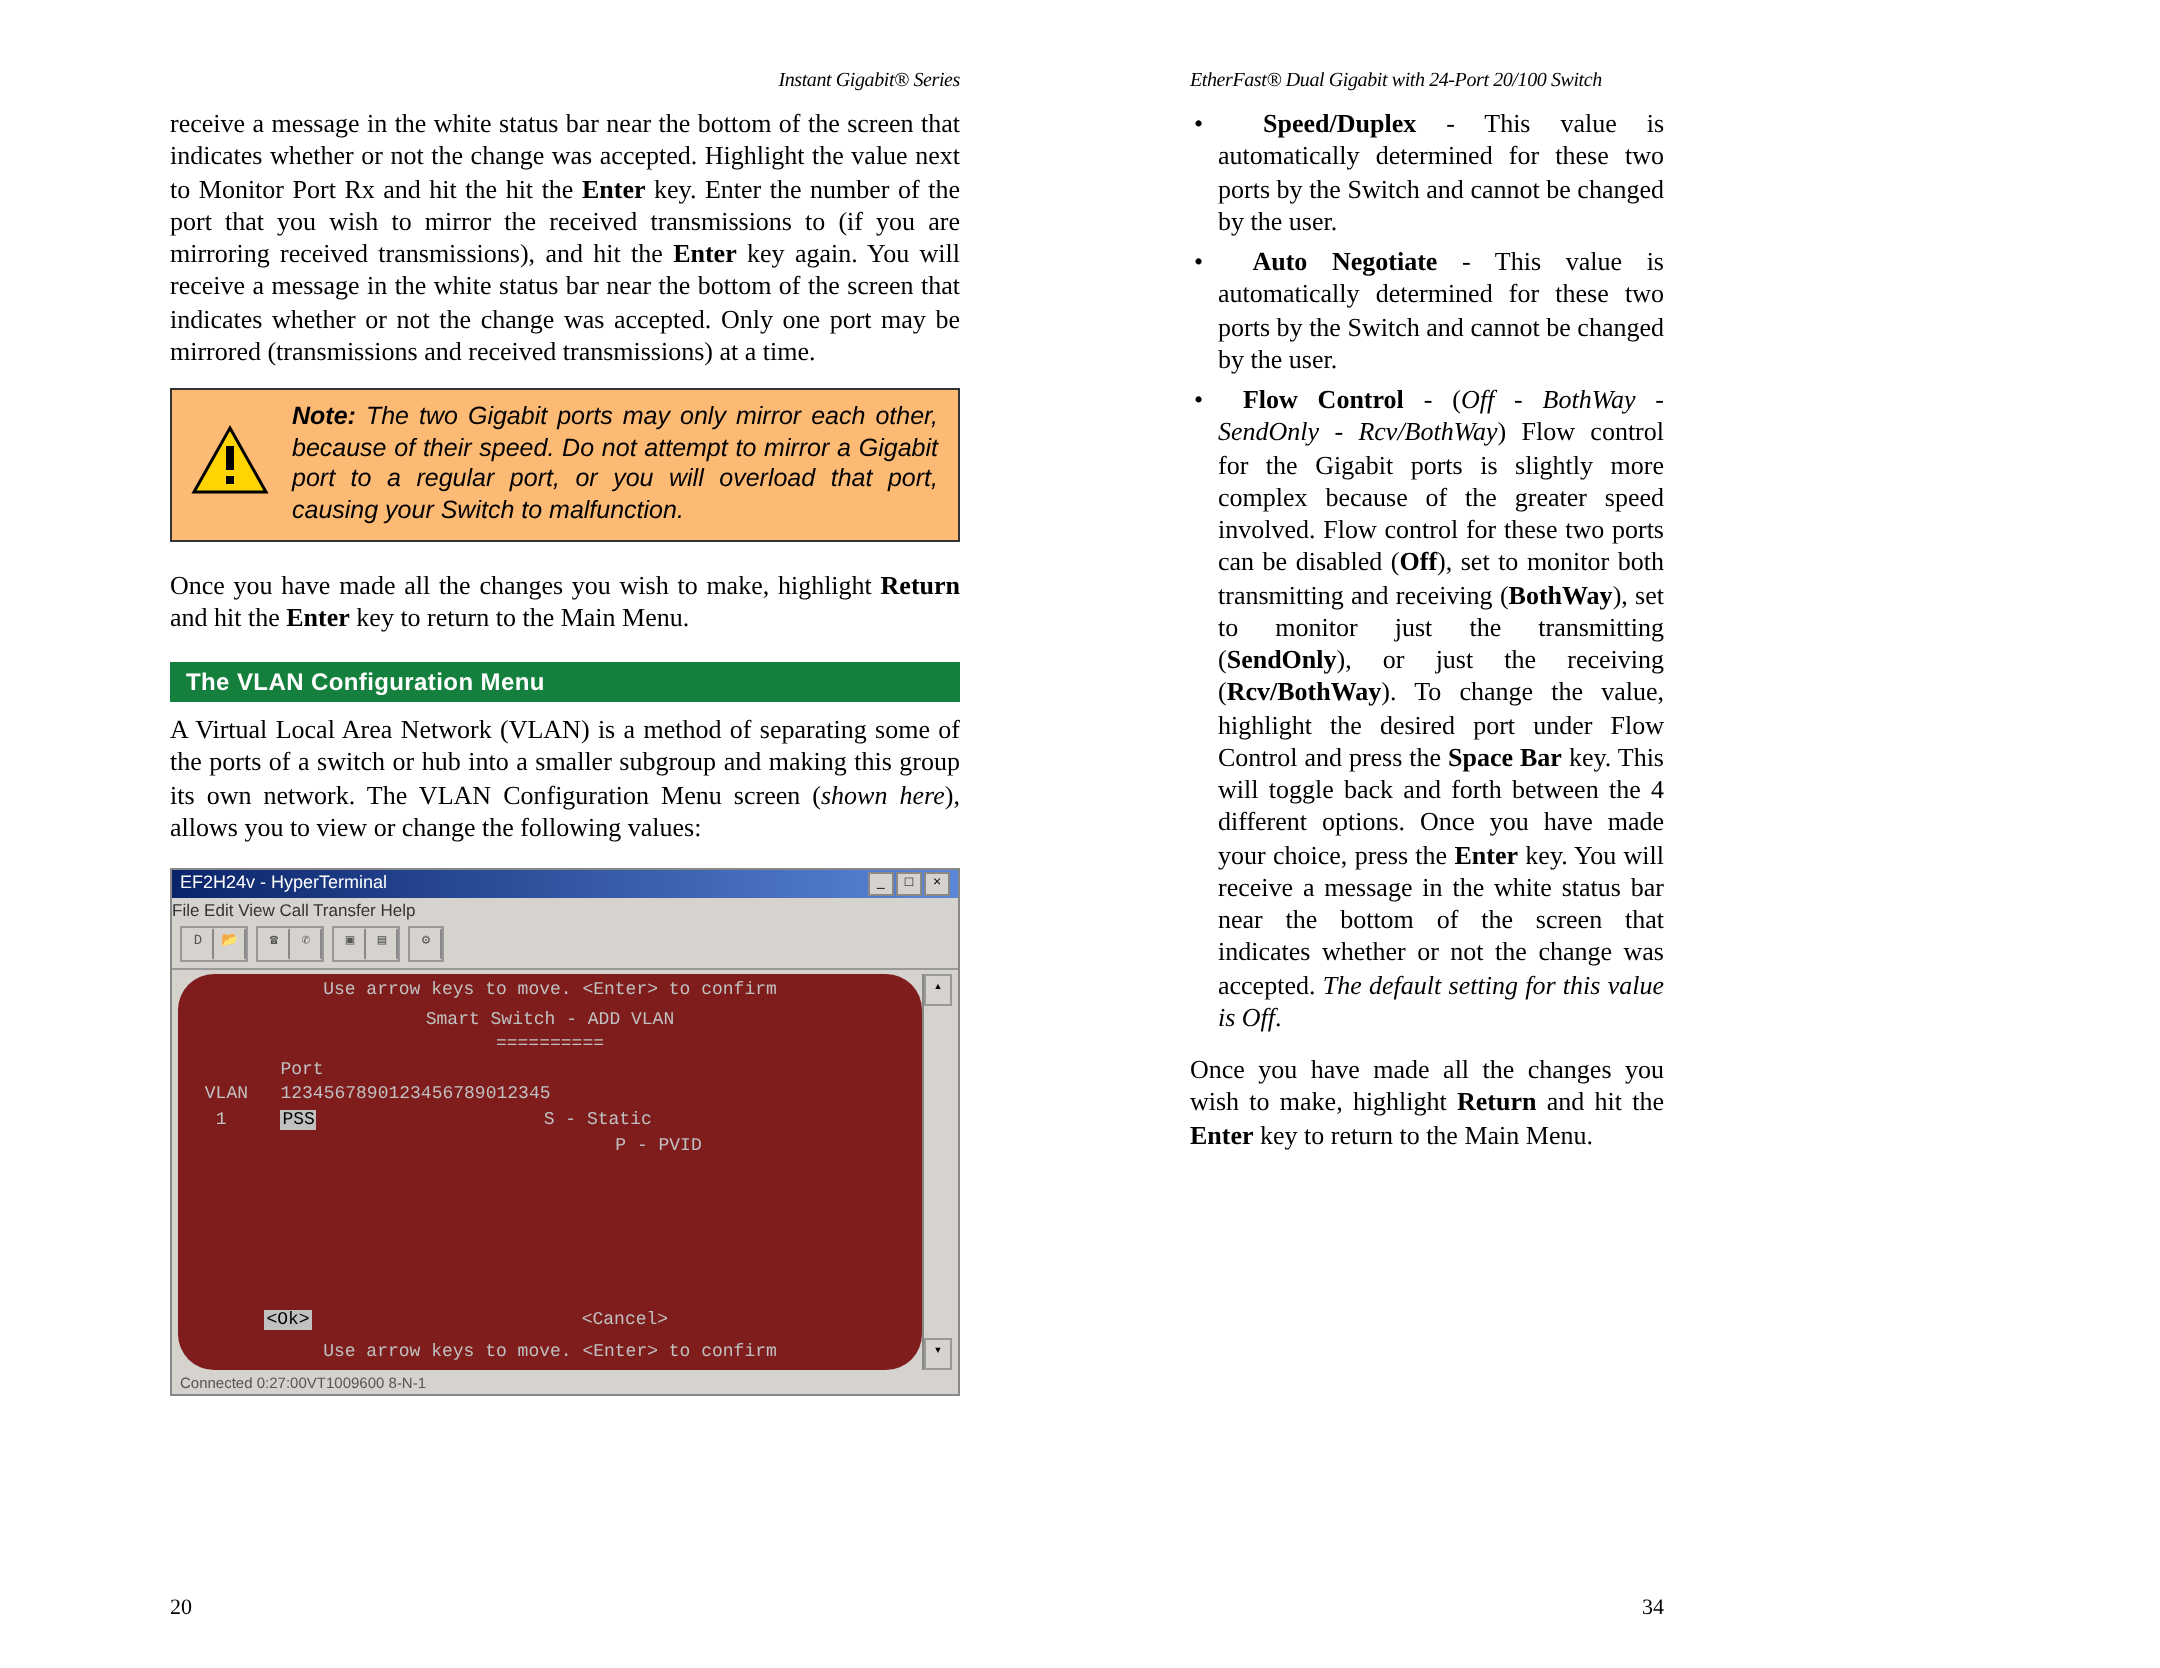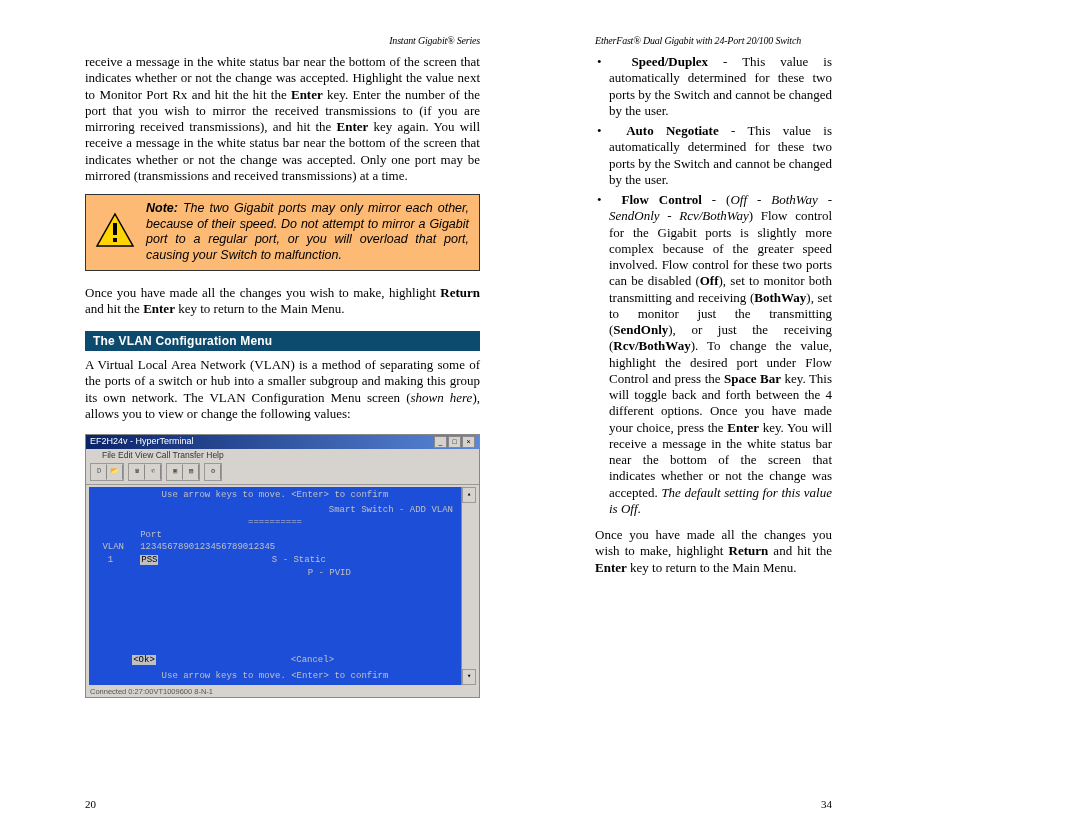--- a/index.html
+++ b/index.html
@@ -63,21 +63,21 @@
   .note-icon svg { width: 40px; height: 36px; }
   .note-text {
     font-style: italic;
     font-size: 12.5px;
     line-height: 1.25;
     text-align: justify;
     font-family: Arial, Helvetica, sans-serif;
   }
   .note-text b { font-style: italic; font-weight: bold; }
   .section-bar {
-    background: #0c4a6e;
+    background: #15803d;
     color: #fff;
     font-family: Arial, Helvetica, sans-serif;
     font-size: 12px;
     font-weight: bold;
     padding: 3px 8px;
     margin: 14px 0 6px 0;
     letter-spacing: 0.2px;
   }
   .screenshot {
     margin-top: 12px;
@@ -98,21 +98,21 @@
     font-size: 9px;
     padding: 1px 4px;
     display: flex;
     justify-content: space-between;
   }
   .ss-titlebar .wbtn { display:flex; }
   .ss-titlebar .wb { width:11px; height:10px; background:#d6d3ce; border:1px solid #888; margin-left:1px; font-size:7px; text-align:center; color:#000; line-height:9px;}
   .ss-menubar {
     font-family: Arial, sans-serif;
     font-size: 8.5px;
-    padding: 1px 16px;
+    padding: 1px 0;
     color: #333;
   }
   .ss-toolbar {
     padding: 2px 4px 3px;
     display: flex;
     gap: 4px;
     border-bottom: 1px solid #999;
     align-items: center;
   }
   .ss-tbgrp {
@@ -127,27 +127,28 @@
     font-size: 7px;
     text-align: center;
     line-height: 13px;
     color: #555;
   }
   .ss-term-wrap { flex: 1; padding: 2px 3px 1px 3px; display:flex; }
   .ss-scroll { width:14px; background:#d6d3ce; border-left:1px solid #888; position:relative; }
   .ss-scroll .tr { height:14px; border:1px solid #999; font-size:7px; text-align:center; line-height:12px; }
   .ss-term {
     flex: 1;
-    background: #1d4ed8;
+    background: #7f1d1d;
     color: #c0c0c0;
     padding: 4px 8px;
     font-family: "Courier New", monospace;
     font-size: 9px;
     line-height: 1.4;
     position: relative;
+    border-radius: 18px;
   }
   .ss-term .hint {
     color: #c0c0c0;
     text-align: center;
     position: absolute;
     top: 2px;
     left: 0; right: 0;
   }
   .ss-term .bottomhint {
     position: absolute;
@@ -256,21 +257,21 @@
             <div class="ss-tbtn">▤</div>
           </div>
         <div class="ss-tbgrp">
             <div class="ss-tbtn">⚙</div>
           </div>
       </div>
       <div class="ss-term-wrap">
         <div class="ss-term">
           <div class="hint">Use arrow keys to move. &lt;Enter&gt; to confirm</div>
           <br>
-          <div class="line" style="text-align:right;">Smart Switch - ADD VLAN</div>
+          <div class="line" style="text-align:center;">Smart Switch - ADD VLAN</div>
           <div class="line" style="text-align:center;">==========</div>
           <div class="line">        <span>Port</span></div>
           <div class="line"> <span>VLAN</span>   <span>1234567890123456789012345</span></div>
           <div class="line"></div>
           <div class="line">  <span>1</span>     <span class="hl">PSS</span>                     <span>S - Static</span></div>
           <div class="line">                                       <span>P - PVID</span></div>
           <div class="line" style="position:absolute; bottom:18px; left:0; right:0;">        <span class="hl">&lt;Ok&gt;</span>                         <span>&lt;Cancel&gt;</span></div>
           <div class="bottomhint">Use arrow keys to move. &lt;Enter&gt; to confirm</div>
         </div>
         <div class="ss-scroll">

